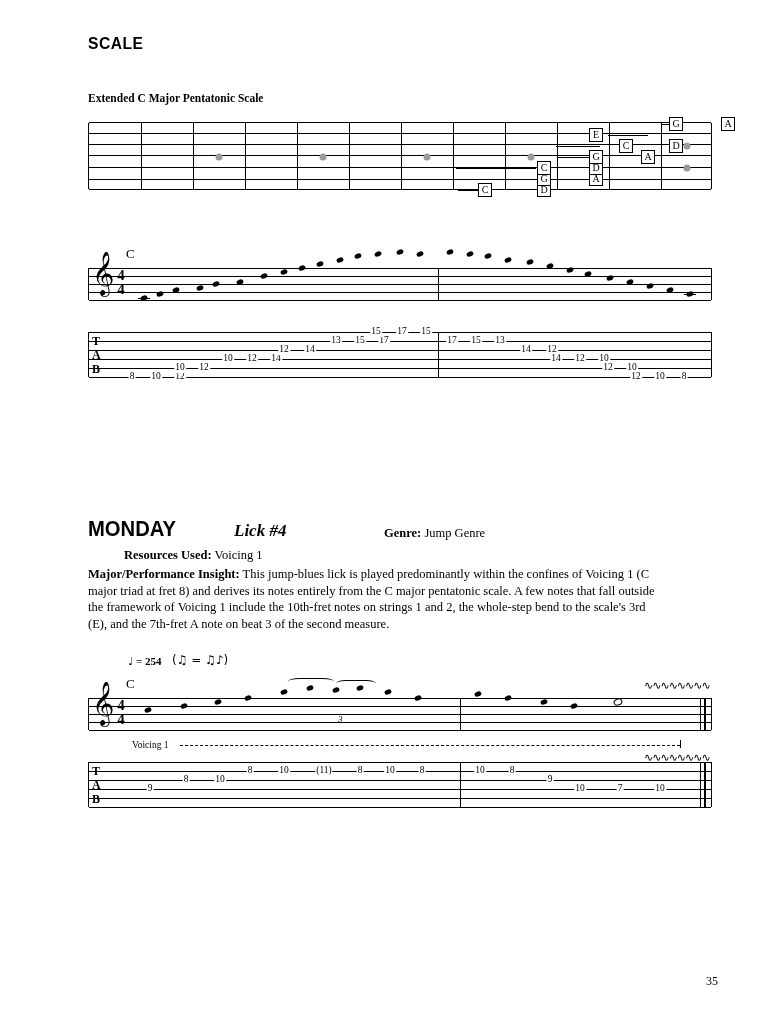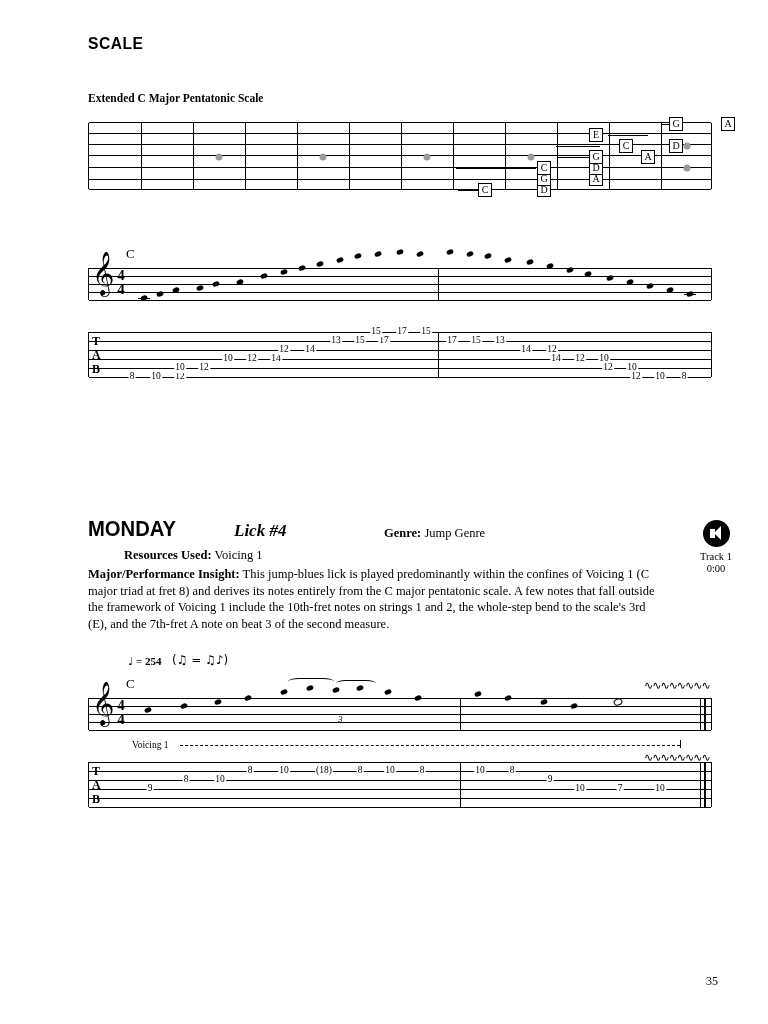--- a/index.html
+++ b/index.html
@@ -503,25 +503,20 @@
   <div class="resources">
     <b>Resources Used:</b>
     <span>Voicing 1</span>
   </div>
 
   <div class="insight">
     <b>Major/Performance Insight:</b>
     <span>This jump-blues lick is played predominantly within the confines of Voicing 1 (C major triad at fret 8) and derives its notes entirely from the C major pentatonic scale. A few notes that fall outside the framework of Voicing 1 include the 10th-fret notes on strings 1 and 2, the whole-step bend to the scale's 3rd (E), and the 7th-fret A note on beat 3 of the second measure.</span>
   </div>
 
-  <div class="track-badge">
-    <div class="speaker"></div>
-    <div>Track 1</div>
-    <div>0:00</div>
-  </div>
 
   <div class="tempo">
     <span class="glyph">♩</span>
     <span>= 254</span>
   </div>
   <div class="feel">(♫ = ♫♪)</div>
 
   <div class="system" style="top:676px;height:150px">
 
     <div class="chordsym" style="left:38px;top:0px">C</div>
@@ -585,21 +580,21 @@
     <div class="tabword" style="left:4px;top:104px">A</div>
     <div class="tabword" style="left:4px;top:118px">B</div>
 
     <div class="vib" style="left:556px;top:78px">∿∿∿∿∿∿∿∿</div>
 
     <div class="tabnum" style="left:62px;top:113px">9</div>
     <div class="tabnum" style="left:98px;top:104px">8</div>
     <div class="tabnum" style="left:132px;top:104px">10</div>
     <div class="tabnum" style="left:162px;top:95px">8</div>
     <div class="tabnum" style="left:196px;top:95px">10</div>
-    <div class="tabnum" style="left:236px;top:95px">(18)</div>
+    <div class="tabnum" style="left:236px;top:95px">(11)</div>
     <div class="tabnum" style="left:272px;top:95px">8</div>
     <div class="tabnum" style="left:302px;top:95px">10</div>
     <div class="tabnum" style="left:334px;top:95px">8</div>
 
     <div class="tabnum" style="left:392px;top:95px">10</div>
     <div class="tabnum" style="left:424px;top:95px">8</div>
     <div class="tabnum" style="left:462px;top:104px">9</div>
     <div class="tabnum" style="left:492px;top:113px">10</div>
     <div class="tabnum" style="left:532px;top:113px">7</div>
     <div class="tabnum" style="left:572px;top:113px">10</div>

